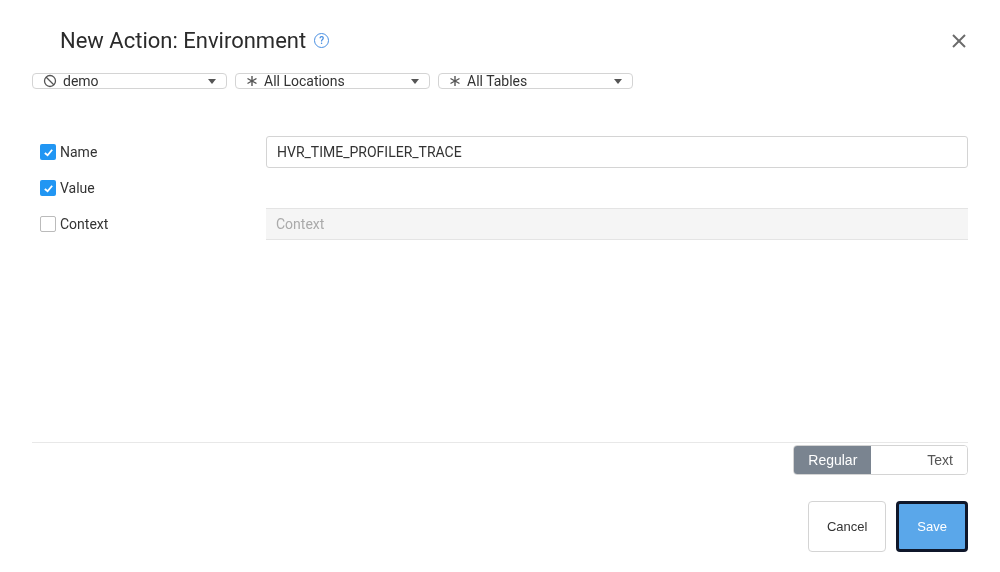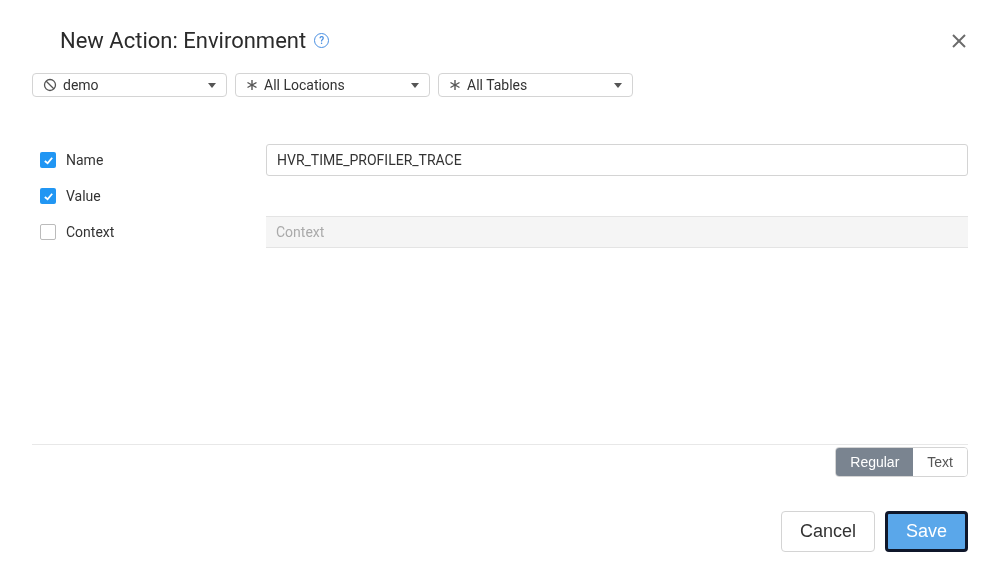--- a/index.html
+++ b/index.html
@@ -51,21 +51,21 @@
       align-items: center;
       justify-content: center;
     }
     .close-icon svg { width: 16px; height: 16px; }
     .filters {
       display: flex;
       gap: 8px;
       margin-bottom: 46px;
     }
     .dropdown {
-      height: 24px;
+      height: 16px;
       border: 1px solid #d4d4d4;
       border-radius: 4px;
       background: #fff;
       display: flex;
       align-items: center;
       padding: 0 10px;
       font-size: 14px;
       color: #333;
       cursor: pointer;
       position: relative;
@@ -90,21 +90,21 @@
     }
     .form-row {
       display: flex;
       align-items: center;
       margin-bottom: 2px;
       height: 34px;
     }
     .checkbox-wrap {
       width: 226px;
       display: flex;
-      gap: 10px;
+      gap: 4px;
     }
     .checkbox {
       width: 16px;
       height: 16px;
       border-radius: 2px;
       display: inline-flex;
       align-items: center;
       justify-content: center;
       cursor: pointer;
       flex-shrink: 0;
@@ -151,47 +151,48 @@
       bottom: 20px;
     }
     .footer-divider {
       border: none;
       border-top: 1px solid #e8e8e8;
       margin-bottom: 2px;
     }
     .toggle-row {
       display: flex;
       justify-content: flex-start;
-      margin-bottom: 34px;
+      margin-bottom: 26px;
       border: 1px solid #d4d4d4;
       border-radius: 4px;
       overflow: hidden;
       width: fit-content;
       margin-left: auto;
+      gap: 42px;
     }
     .toggle-btn {
       padding: 6px 14px;
       font-size: 14px;
       cursor: pointer;
       border: none;
       background: #fff;
       color: #555;
     }
     .toggle-btn.active {
       background: #7a8490;
       color: #fff;
     }
     .action-row {
       display: flex;
       justify-content: flex-end;
       gap: 10px;
     }
     .btn {
-      padding: 7px 18px;
-      font-size: 18px;
+      padding: 15px 18px;
+      font-size: 13px;
       border-radius: 4px;
       cursor: pointer;
       border: 1px solid transparent;
     }
     .btn-secondary {
       background: #fff;
       border: 1px solid #d4d4d4;
       color: #333;
     }
     .btn-primary {

